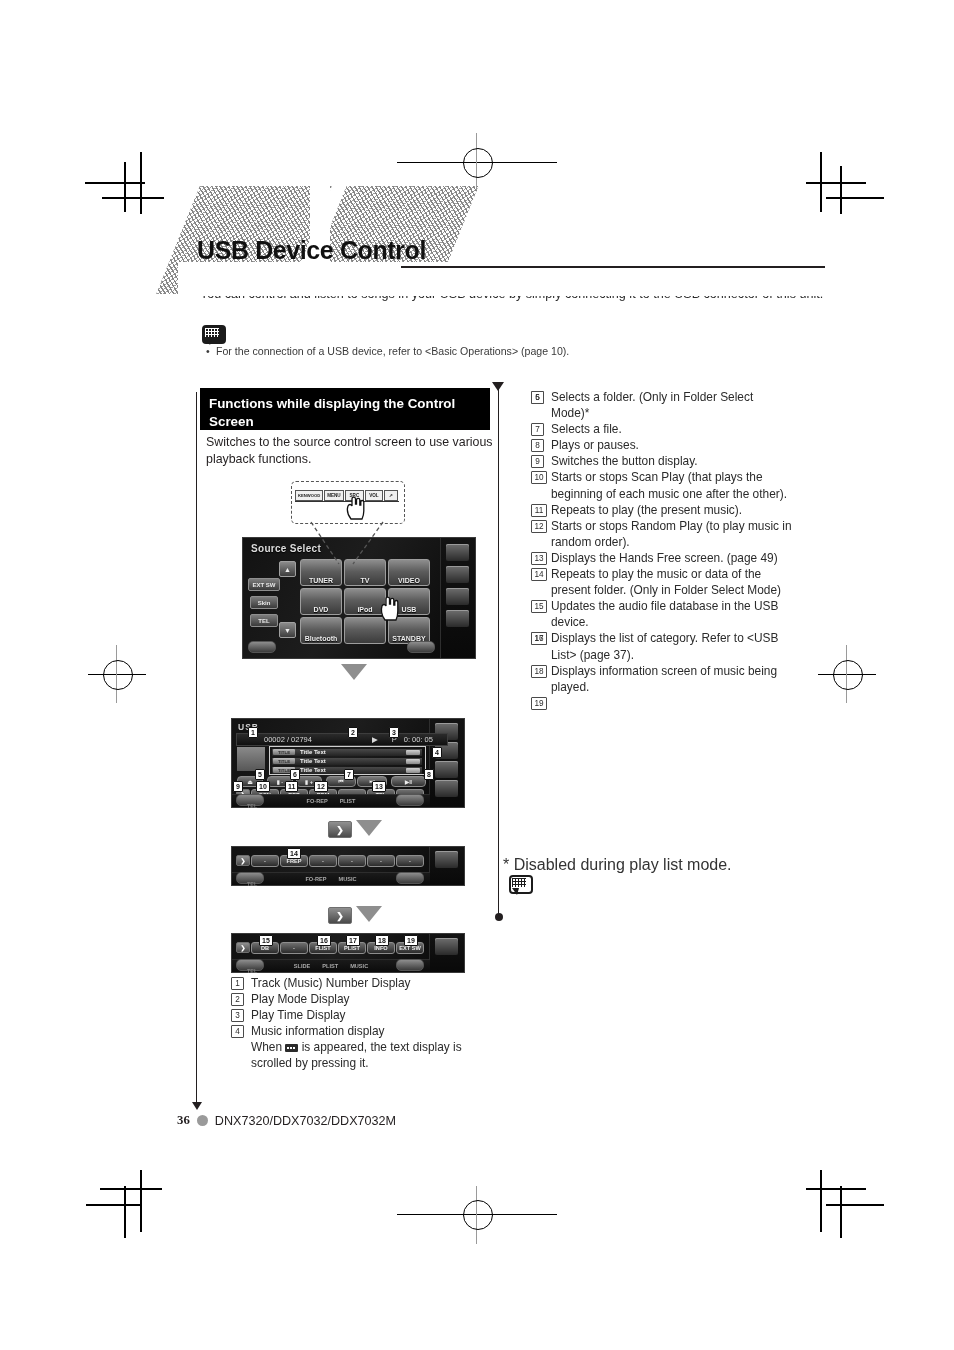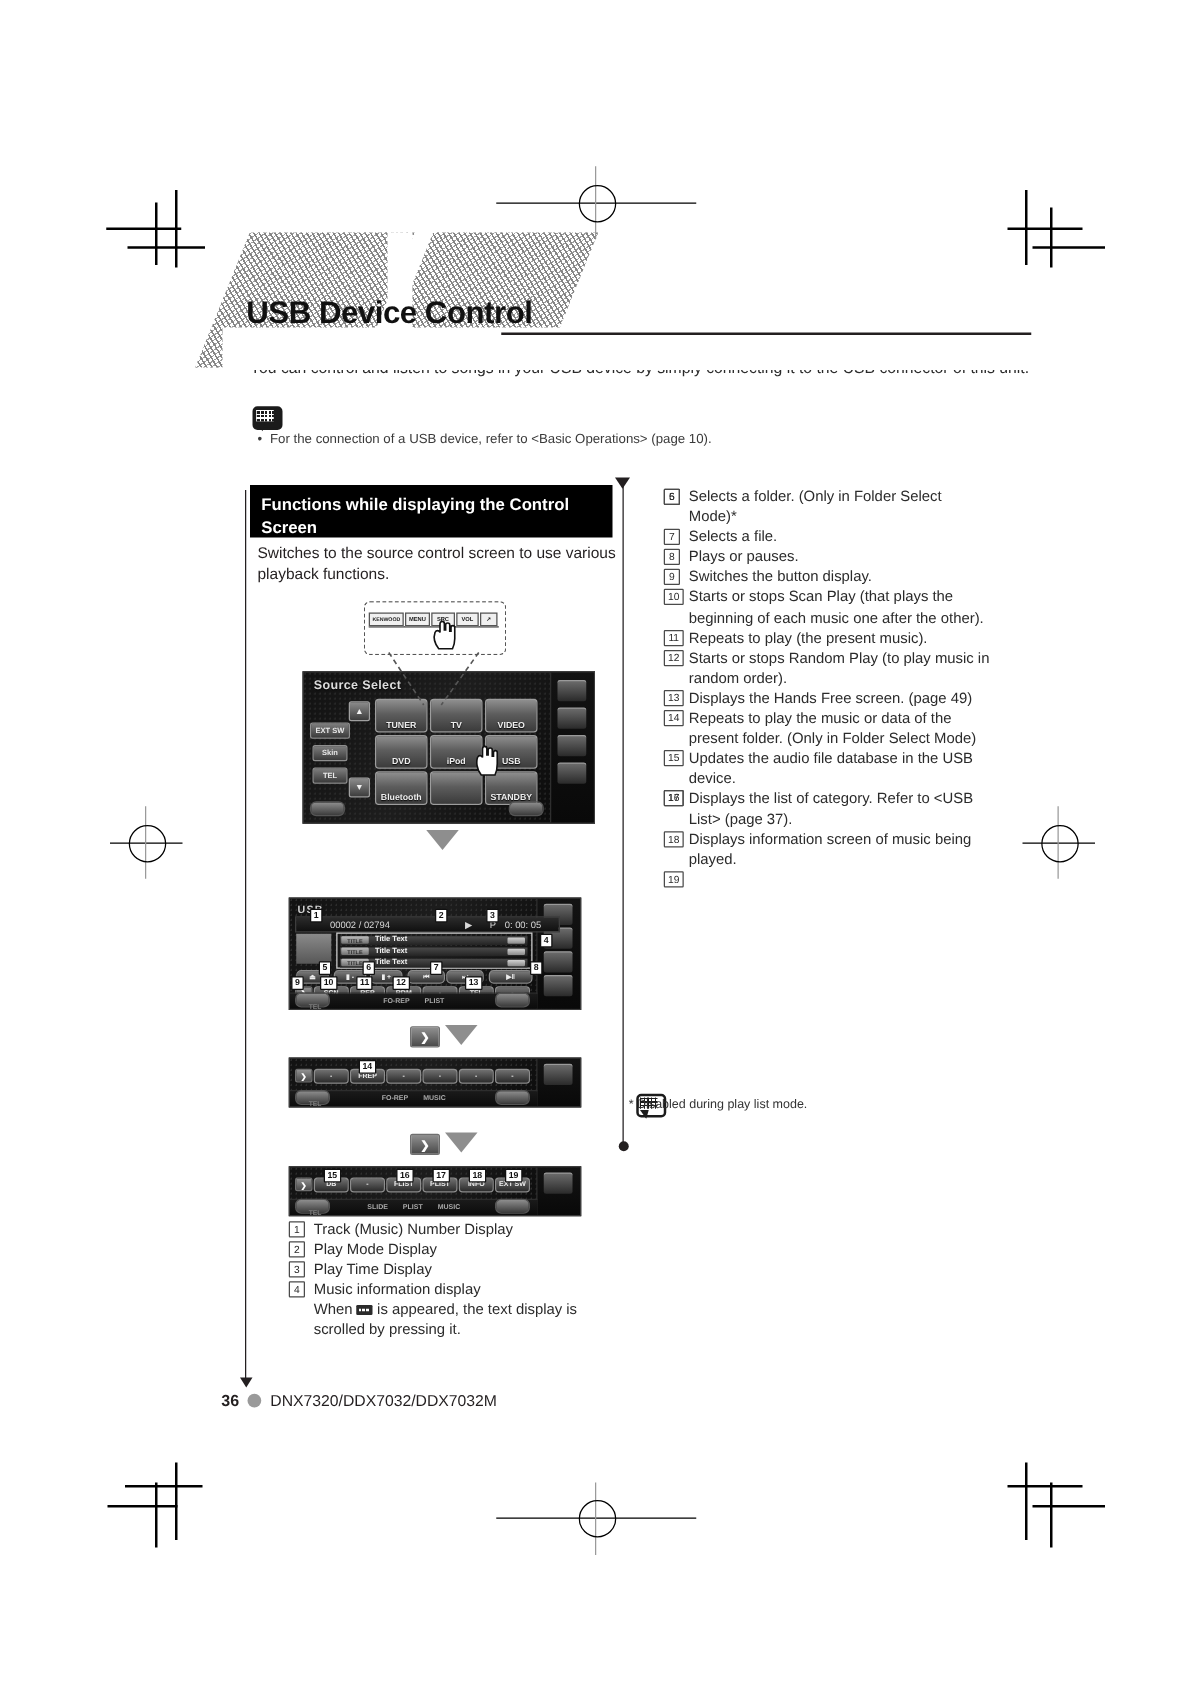--- a/index.html
+++ b/index.html
@@ -212,24 +212,24 @@
   .nbox{
     position:absolute;left:0;top:2px;min-width:9px;height:11px;
     border:1px solid #4a4a4a;border-radius:1px;
     font-size:8.2px;line-height:11px;text-align:center;color:#2b2b2b;padding:0 1px;
     font-family:"Liberation Sans", sans-serif;
   }
   .nbox.wide{min-width:12px;}
 
   
   #footer{left:177px;top:1113px;font-size:12.6px;color:#231f20;display:flex;align-items:center;gap:7px;}
-  #footer .pg{font-weight:bold;font-size:12.8px;}
+  #footer .pg{font-weight:bold;font-size:12.8px;font-family:Liberation Serif, serif;}
   #footer .bulletcircle{width:11px;height:11px;border-radius:50%;background:#9a9a9a;display:inline-block;}
 
-  #footnote{left:503px;top:878px;width:290px;font-size:10px;color:#333;}
+  #footnote{left:503px;top:856px;width:290px;font-size:16px;color:#333;}
   .inline-scrolltag{
     display:inline-block;width:13px;height:8px;vertical-align:-1px;
     background:#2b2b2b;border-radius:1px;position:relative;
   }
   .inline-scrolltag::after{
     content:"";position:absolute;left:2px;top:3px;width:9px;height:2px;
     background:repeating-linear-gradient(to right,#fff 0 2px,transparent 2px 3px);
   }
 </style>
 </head>

